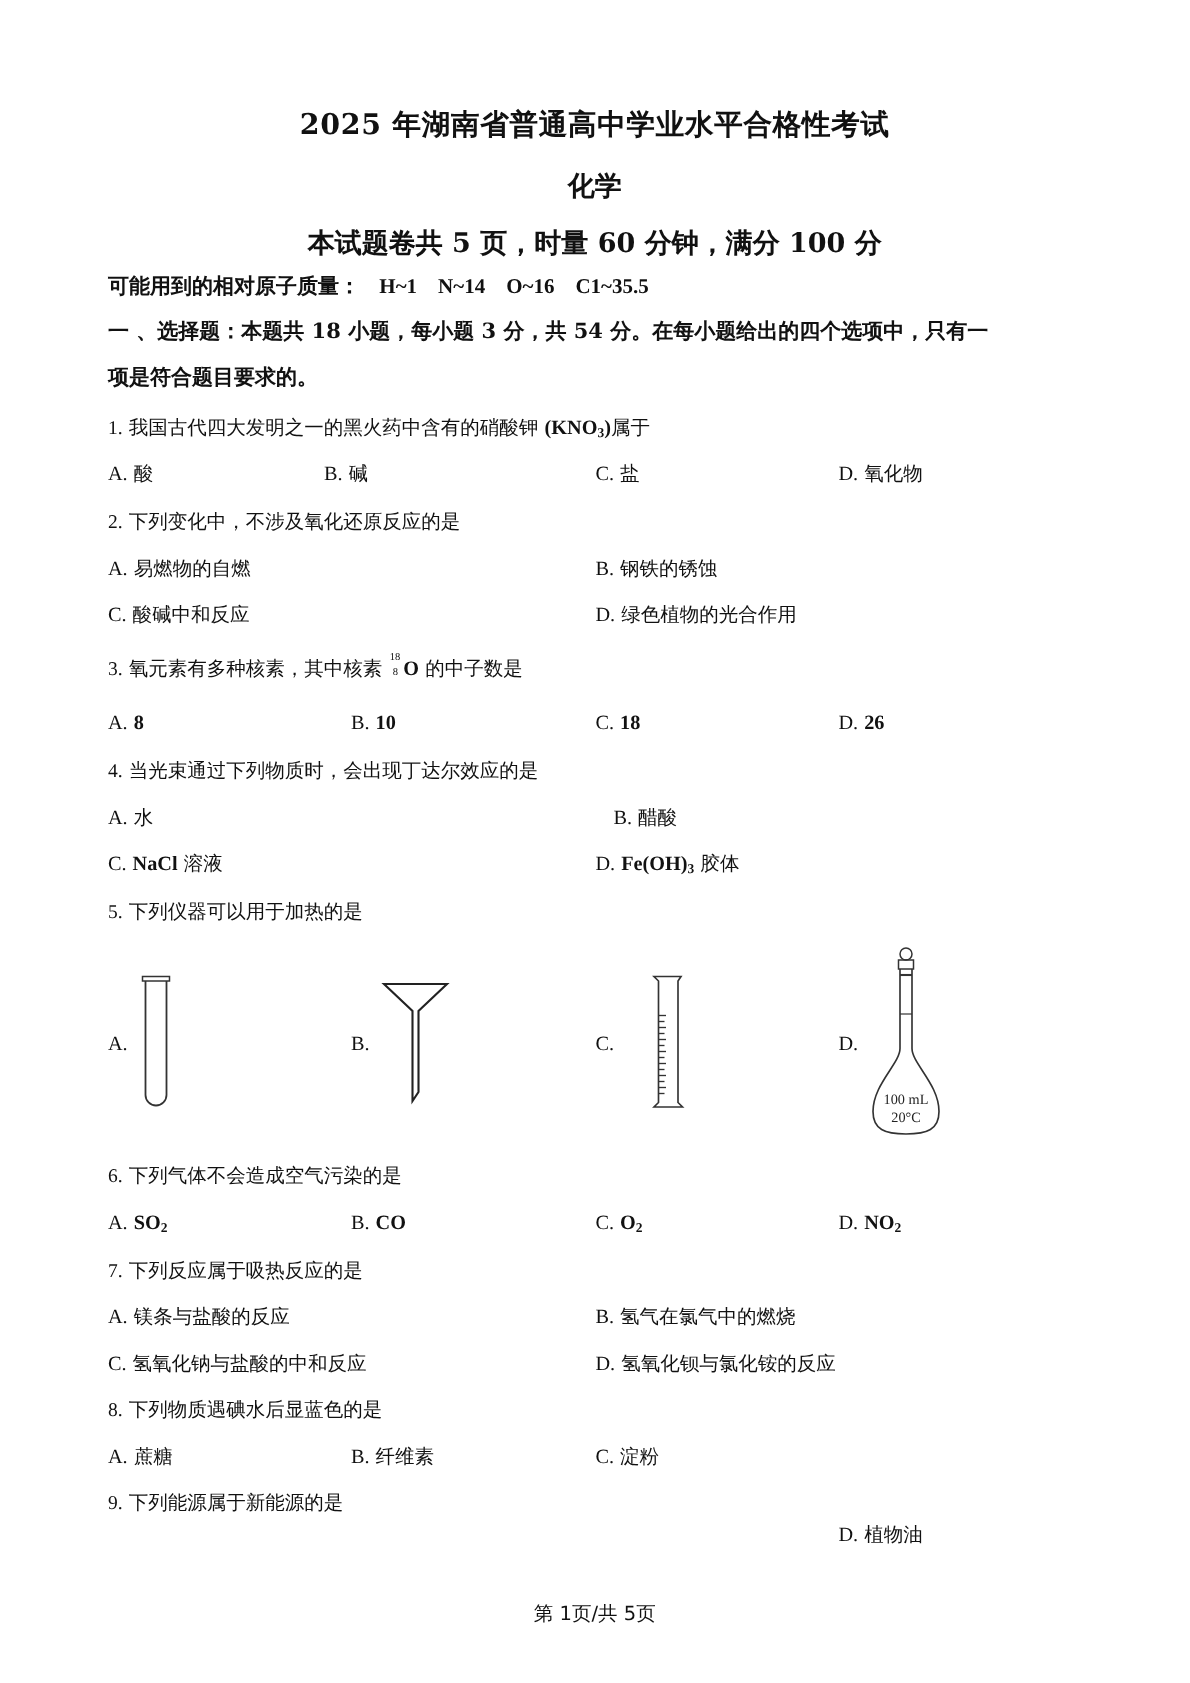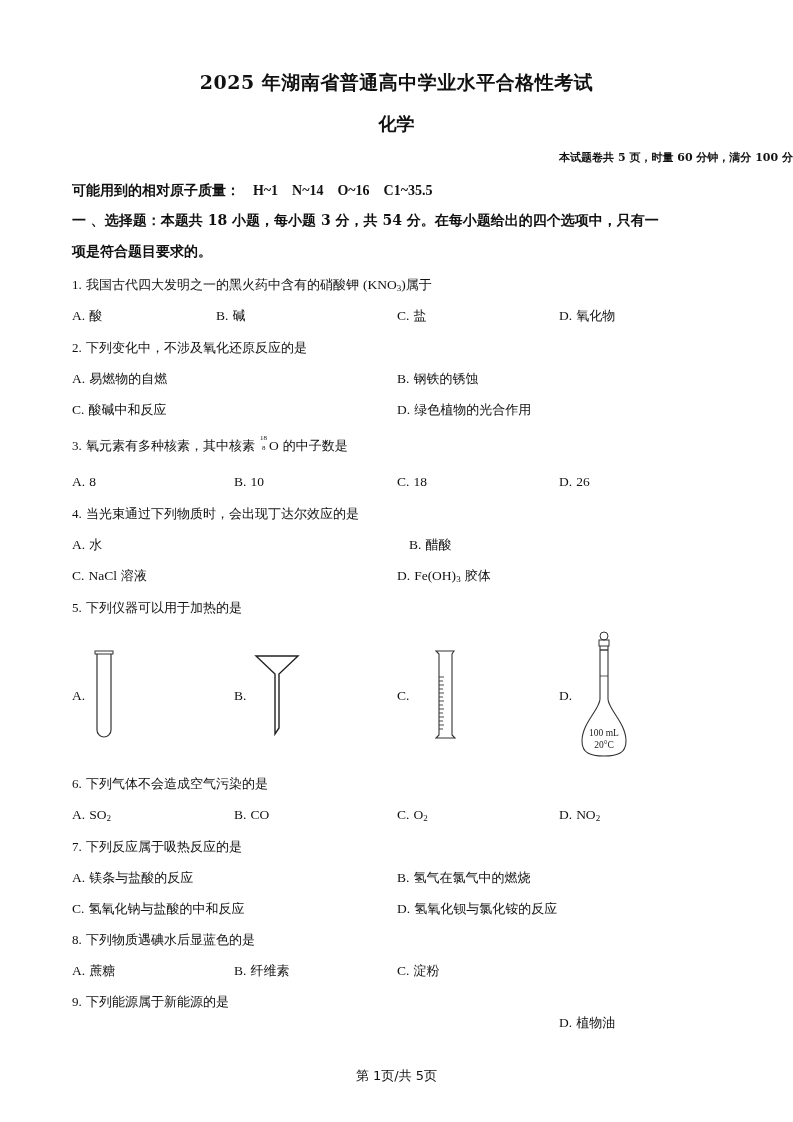--- a/index.html
+++ b/index.html
@@ -1,27 +1,27 @@
 <!DOCTYPE html>
 <html><head>
 <meta charset="utf-8">
 <style>
   html, body { margin: 0; padding: 0; background: #ffffff; }
   body { width: 793px; height: 1122px; position: relative; overflow: hidden;
          font-family: "DejaVu Serif", "Liberation Serif", serif; color: #111; }
   .abs { position: absolute; white-space: nowrap; }
   .title { font-weight: bold; font-size: 19px; letter-spacing: 0.5px; left: 0; width: 793px; text-align: center; }
   .subject { font-weight: bold; font-size: 18px; left: 0; width: 793px; text-align: center; }
-  .info { font-weight: bold; font-size: 11px; left: 0; width: 793px; text-align: right; }
+  .info { font-weight: bold; font-size: 18px; left: 0; width: 793px; text-align: center; }
   .bold-line { font-weight: bold; font-size: 14px; left: 72px; }
   .q { font-size: 13px; left: 72px; font-family: "DejaVu Sans", "Liberation Sans", sans-serif; }
   .q .num { font-family: "Liberation Serif", serif; }
   .opt { font-size: 13px; font-family: "DejaVu Sans", "Liberation Sans", sans-serif; }
   .opt .letter { font-family: "Liberation Serif", serif; font-size: 13.5px; margin-right: 4px; }
-  .latin { font-family: "Liberation Serif", serif; font-size: 13.5px; }
+  .latin { font-family: "Liberation Serif", serif; font-size: 13.5px; font-weight: bold; }
   sub.small { font-size: 9px; vertical-align: -2px; }
   .nuclide { display: inline-block; position: relative; width: 10px; height: 14px; vertical-align: -2px; margin-left: 4px; }
   .nuclide .mass { position: absolute; top: -4px; left: 1px; font-size: 7px; font-family: "Liberation Serif", serif; }
   .nuclide .atomic { position: absolute; top: 6px; left: 3px; font-size: 7px; font-family: "Liberation Serif", serif; }
   .footer { font-size: 13px; left: 0; width: 793px; text-align: center; font-family: "DejaVu Sans", "Liberation Sans", sans-serif; margin-top: 44px; }
   svg { position: absolute; overflow: visible; }
 </style>
 </head>
 <body>
 

